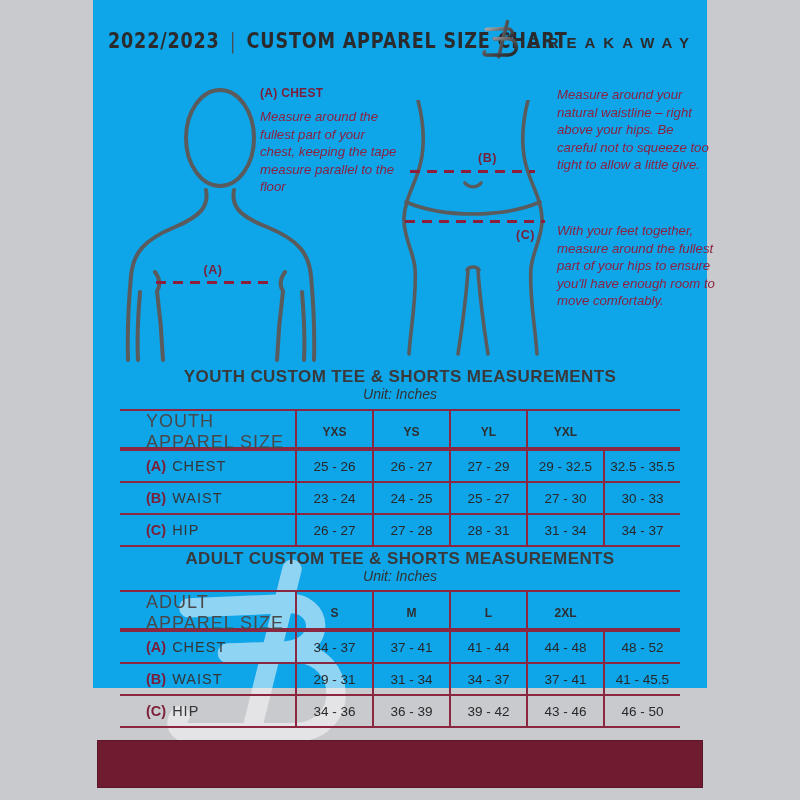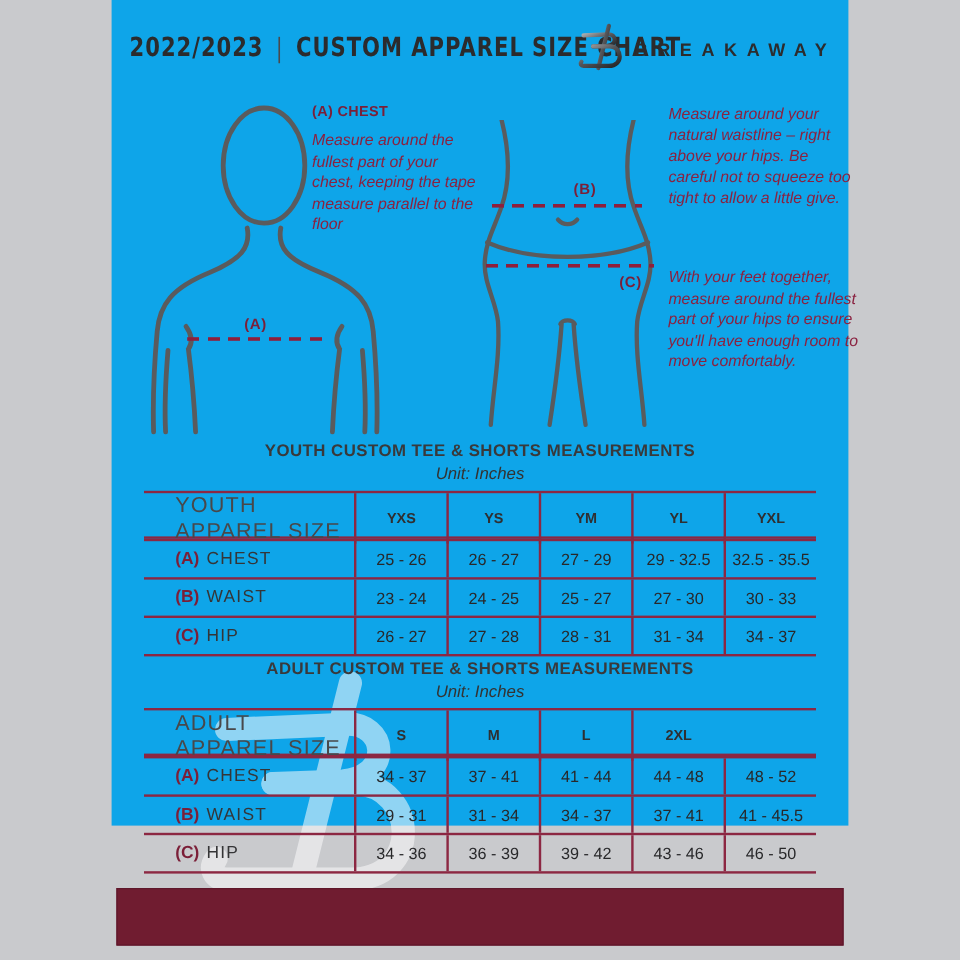--- a/index.html
+++ b/index.html
@@ -43,21 +43,21 @@
   .guide{position:absolute;}
   .guide h3{
     margin:0 0 8px 0;font-size:12px;font-weight:bold;color:#7b1f38;letter-spacing:.3px;
   }
   .guide p{
     margin:0;font-size:13.2px;line-height:17.5px;font-style:italic;color:#8a2240;
   }
   
   .section-title{
     position:absolute;left:0;width:100%;text-align:center;
-    font-size:14px;font-weight:bold;color:#39393b;letter-spacing:.4px;
+    font-size:17px;font-weight:bold;color:#39393b;letter-spacing:.4px;
   }
   .section-unit{
     position:absolute;left:0;width:100%;text-align:center;
     font-size:14px;font-style:italic;color:#333;
   }
   .tbl{
     position:absolute;left:27px;width:560px;
     border-top:2px solid #8c2742;border-bottom:2px solid #8c2742;
   }
   .tr{
@@ -163,21 +163,20 @@
     </div>
 
     <div class="section-title" style="top:367px">YOUTH CUSTOM TEE &amp; SHORTS MEASUREMENTS</div>
     <div class="section-unit" style="top:386px">Unit: Inches</div>
 
     <div class="tbl" style="top:409px">
       <div class="tr head">
         <div class="tc first">YOUTH APPAREL SIZE</div>
         <div class="tc">YXS</div>
         <div class="tc">YS</div>
-        <div class="tc">YM</div>
         <div class="tc">YL</div>
         <div class="tc">YXL</div>
       </div>
       <div class="tr">
         <div class="tc first">
           <span class="pfx">(A)</span>
           <span class="rowlbl">CHEST</span>
         </div>
         <div class="tc">25 - 26</div>
         <div class="tc">26 - 27</div>

